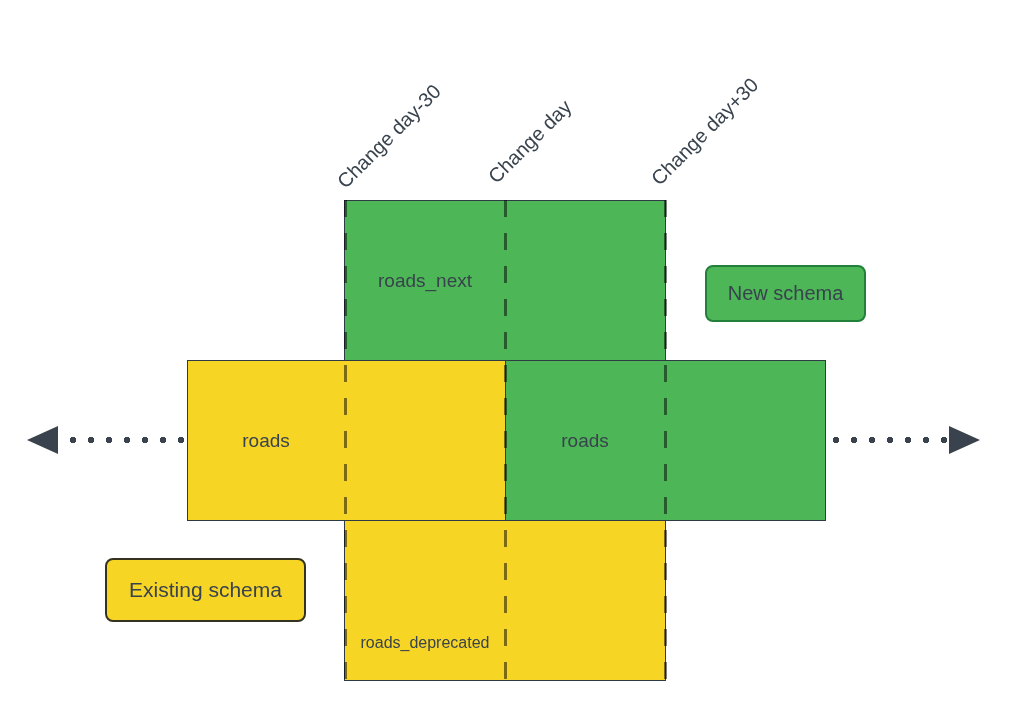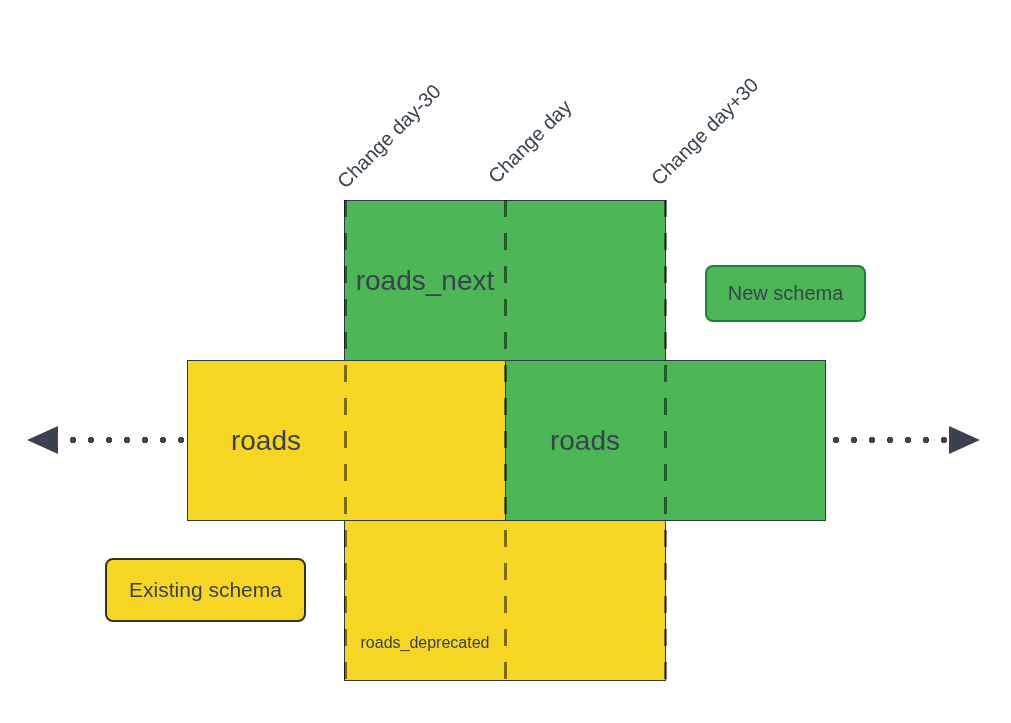--- a/index.html
+++ b/index.html
@@ -24,21 +24,21 @@
   .box{
     position:absolute;
     box-sizing:border-box;
     border:1.5px solid var(--border-dark);
   }
   .box.green{background:var(--green);}
   .box.yellow{background:var(--yellow);}
   .box-label{
     position:absolute;
     display:flex;align-items:center;justify-content:center;
-    font-size:28px;
+    font-size:19px;
     color:var(--text-dark);
     pointer-events:none;
   }
   .vline{
     position:absolute;
     top:200px;height:487px;width:3px;
     background-image:repeating-linear-gradient(to bottom,
       var(--dash) 0px, var(--dash) 17px,
       transparent 17px, transparent 33px);
   }

